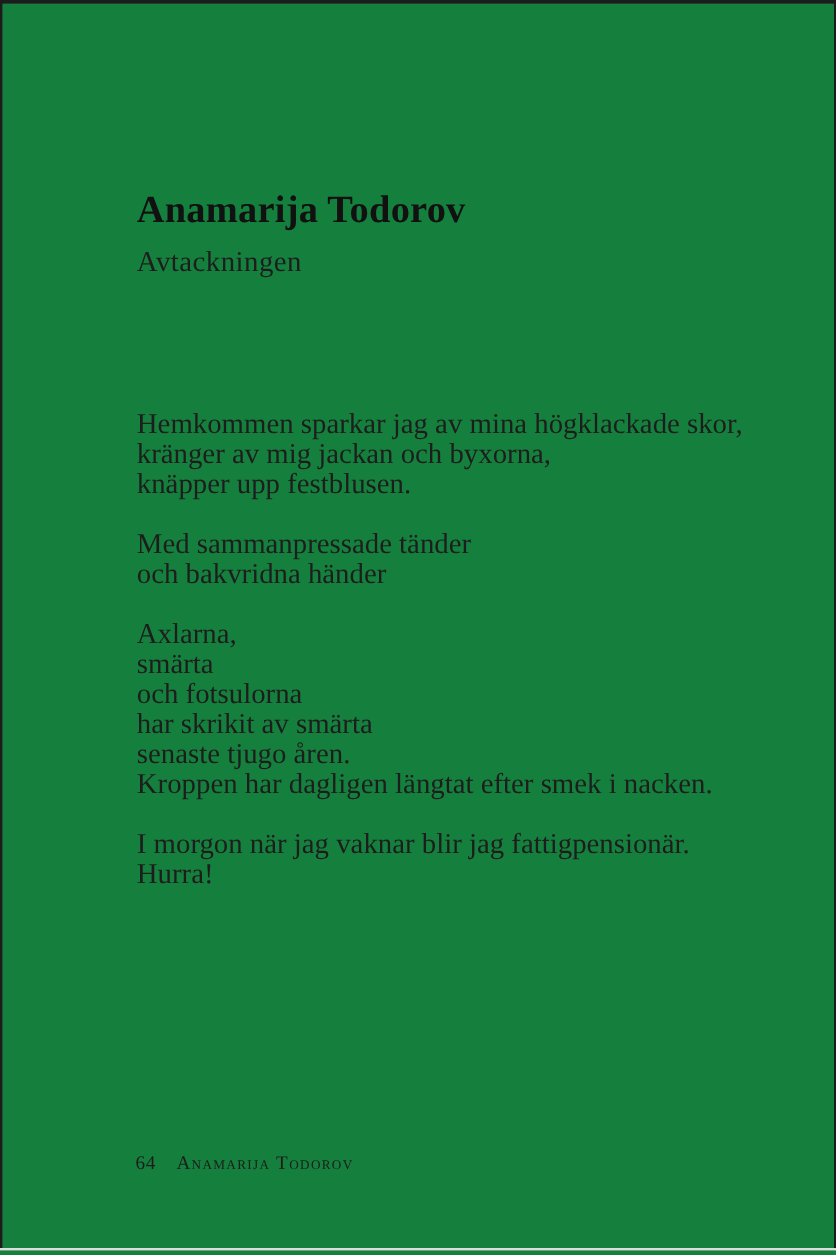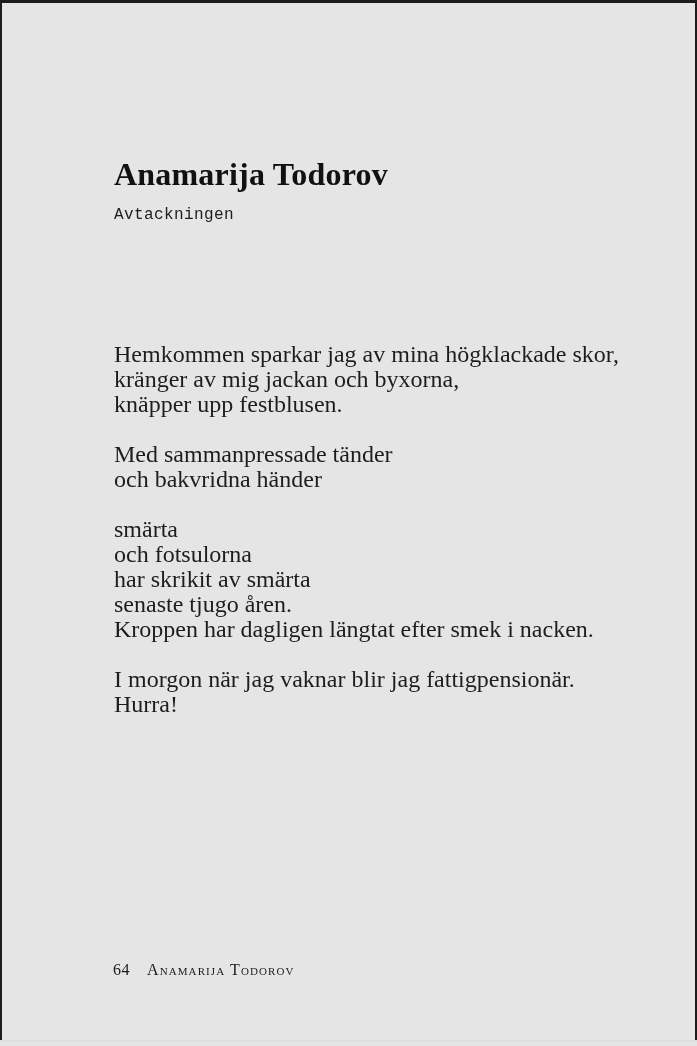--- a/index.html
+++ b/index.html
@@ -5,40 +5,40 @@
   * { margin: 0; padding: 0; box-sizing: border-box; }
   html, body { background: #ffffff; }
   body {
     width: 697px; height: 1046px;
     font-family: "Liberation Serif", serif;
     position: relative;
     overflow: hidden;
   }
   .page {
     position: absolute; inset: 0;
-    background: #e5e5e5;
+    background: #15803d;
   }
   
   .edge-top    { position: absolute; top: 0; left: 0; width: 100%; height: 3px; background: #1c1c1c; }
   .edge-left   { position: absolute; top: 0; left: 0; width: 2px; height: 1041px; background: #1c1c1c; }
   .edge-right  { position: absolute; top: 0; right: 0; width: 2px; height: 1041px; background: #1c1c1c; }
   .hairline-bottom { position: absolute; top: 1040px; left: 0; width: 100%; height: 2px; background: #dddddd; }
 
   .poem-title {
     position: absolute; left: 114px; top: 156px;
     font-family: "Liberation Serif", serif;
     font-size: 32px; font-weight: 700;
     color: #111111;
     letter-spacing: 0.2px;
     white-space: nowrap;
   }
   .poem-subtitle {
     position: absolute; left: 114px; top: 206px;
-    font-family: Liberation Mono, monospace;
-    font-size: 16px; font-weight: 400;
+    font-family: Liberation Serif, serif;
+    font-size: 24px; font-weight: 400;
     color: #1d1d1d;
     letter-spacing: 0.4px;
     white-space: nowrap;
   }
   .poem-body {
     position: absolute; left: 114px; top: 342px;
     font-family: "Liberation Serif", serif;
     font-size: 24px; line-height: 25px;
     color: #1d1d1d;
   }
@@ -79,20 +79,21 @@
     <div class="stanza">
       <div class="poem-line">Hemkommen sparkar jag av mina högklackade skor,</div>
       <div class="poem-line">kränger av mig jackan och byxorna,</div>
       <div class="poem-line">knäpper upp festblusen.</div>
     </div>
     <div class="stanza">
       <div class="poem-line">Med sammanpressade tänder</div>
       <div class="poem-line">och bakvridna händer</div>
     </div>
     <div class="stanza">
+      <div class="poem-line">Axlarna,</div>
       <div class="poem-line">smärta</div>
       <div class="poem-line">och fotsulorna</div>
       <div class="poem-line">har skrikit av smärta</div>
       <div class="poem-line">senaste tjugo åren.</div>
       <div class="poem-line">Kroppen har dagligen längtat efter smek i nacken.</div>
     </div>
     <div class="stanza">
       <div class="poem-line">I morgon när jag vaknar blir jag fattigpensionär.</div>
       <div class="poem-line">Hurra!</div>
     </div>

